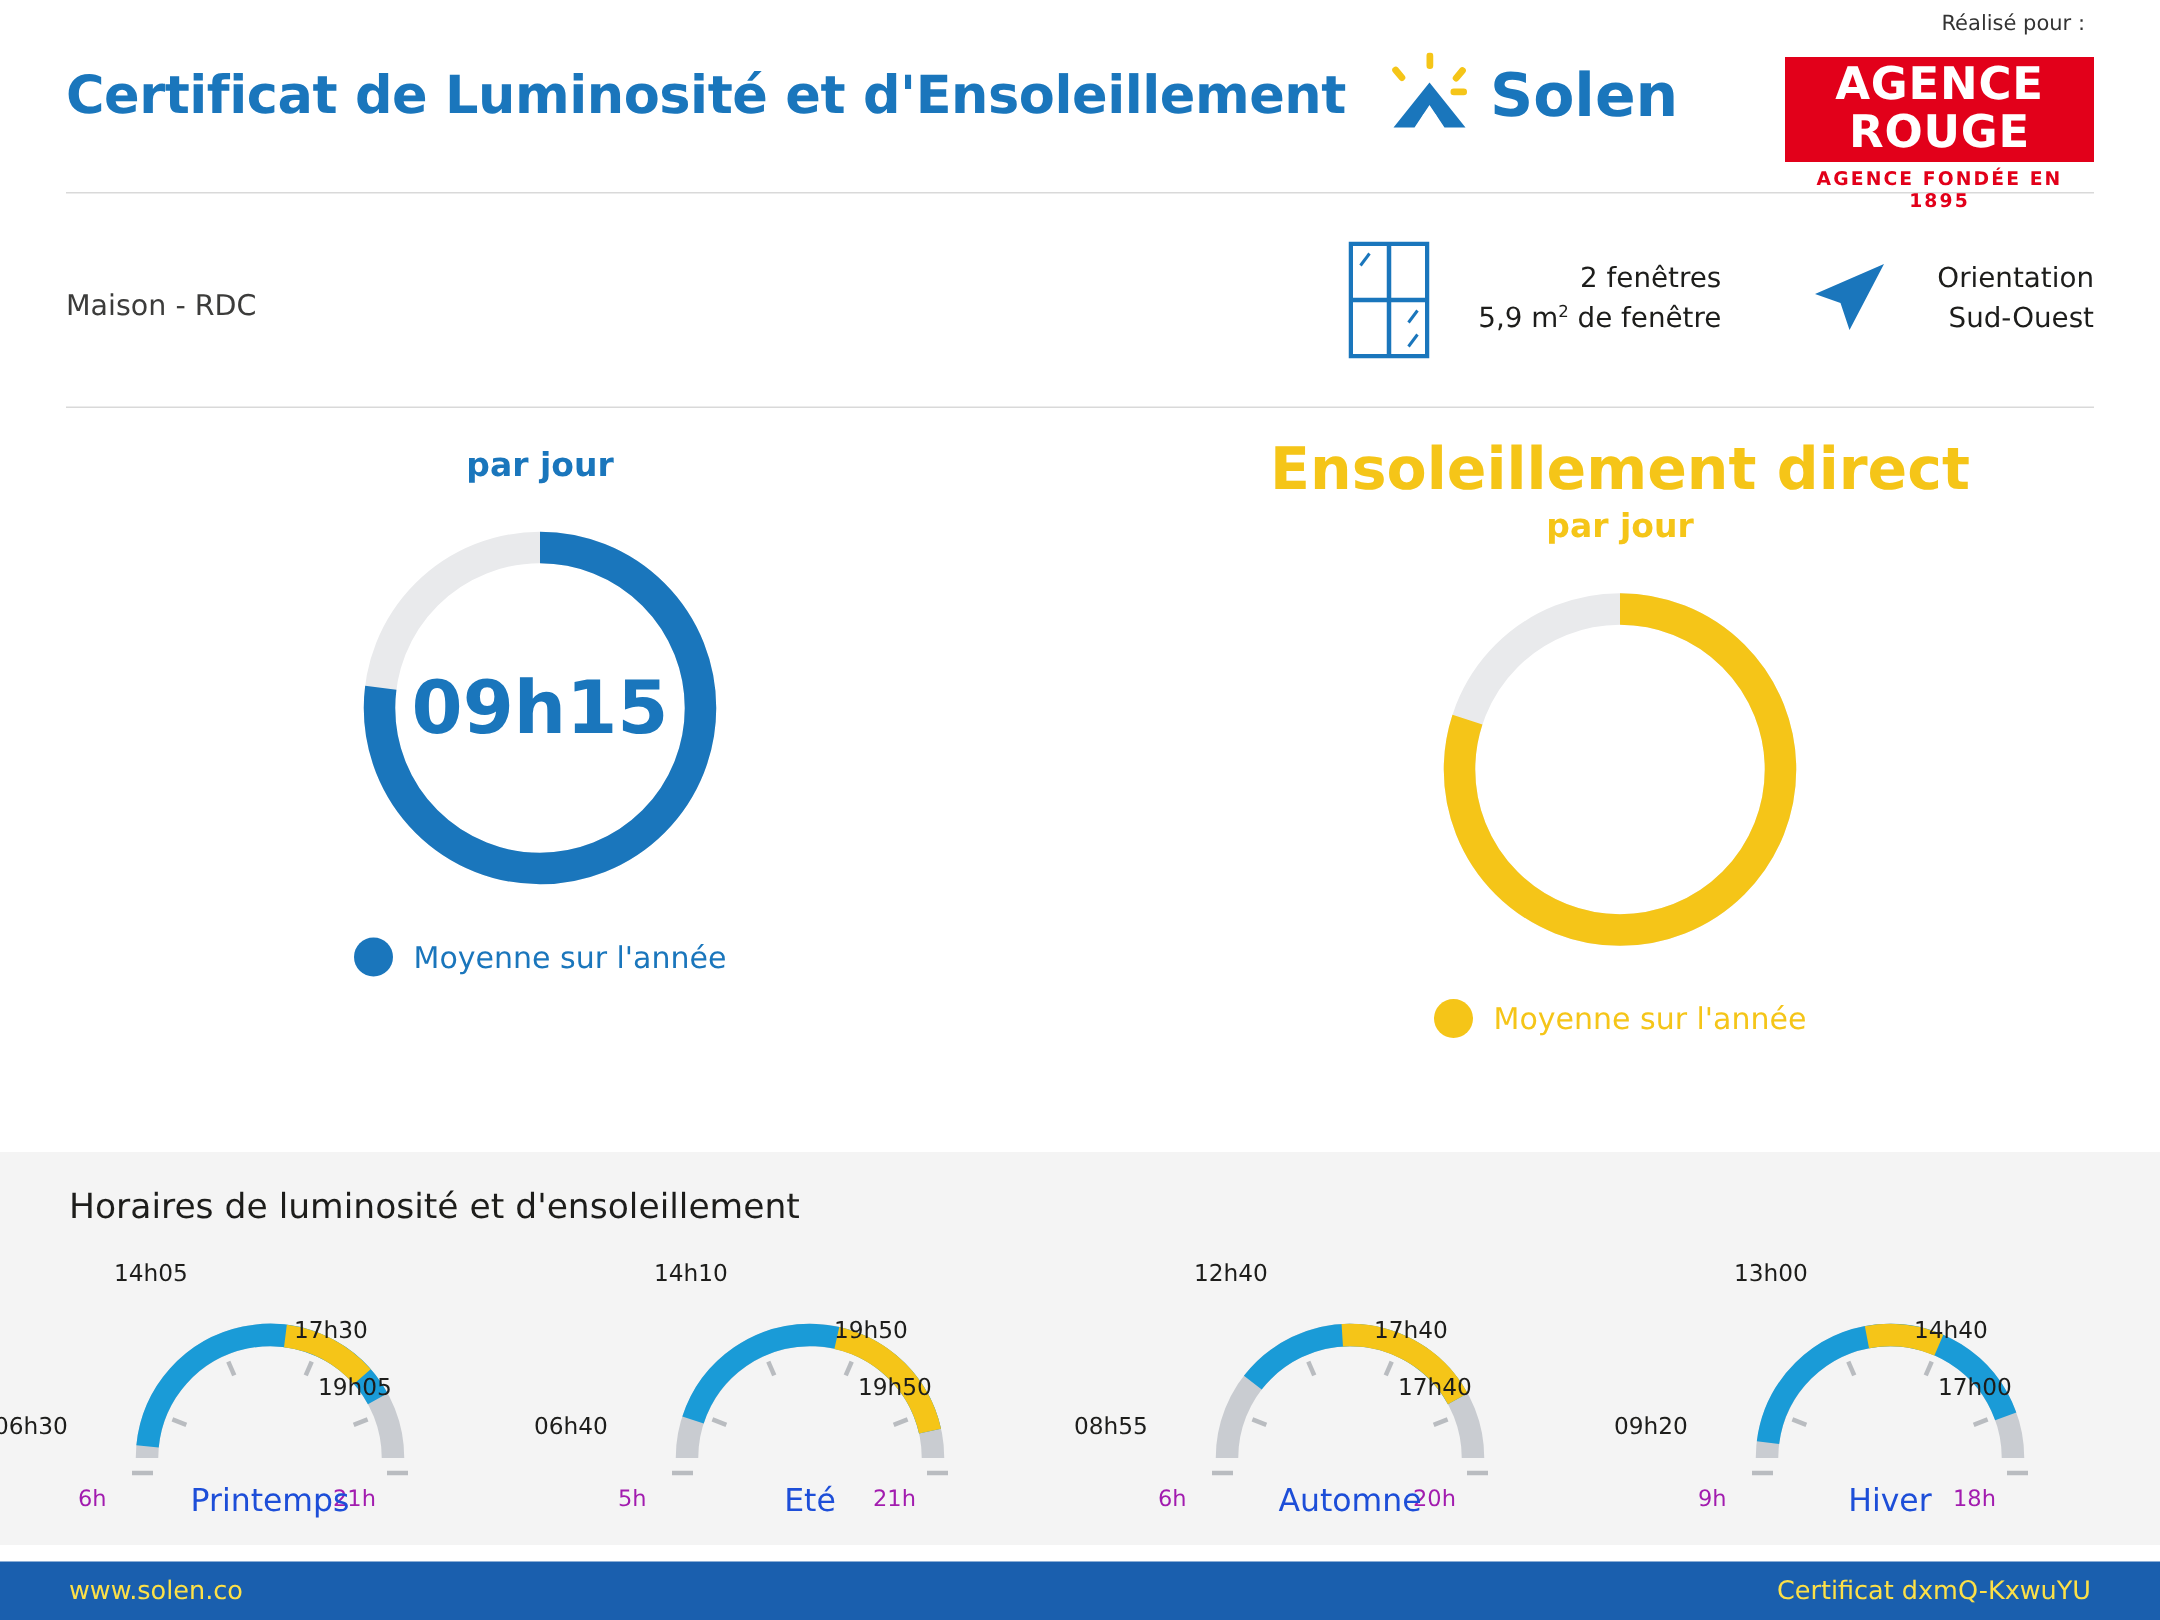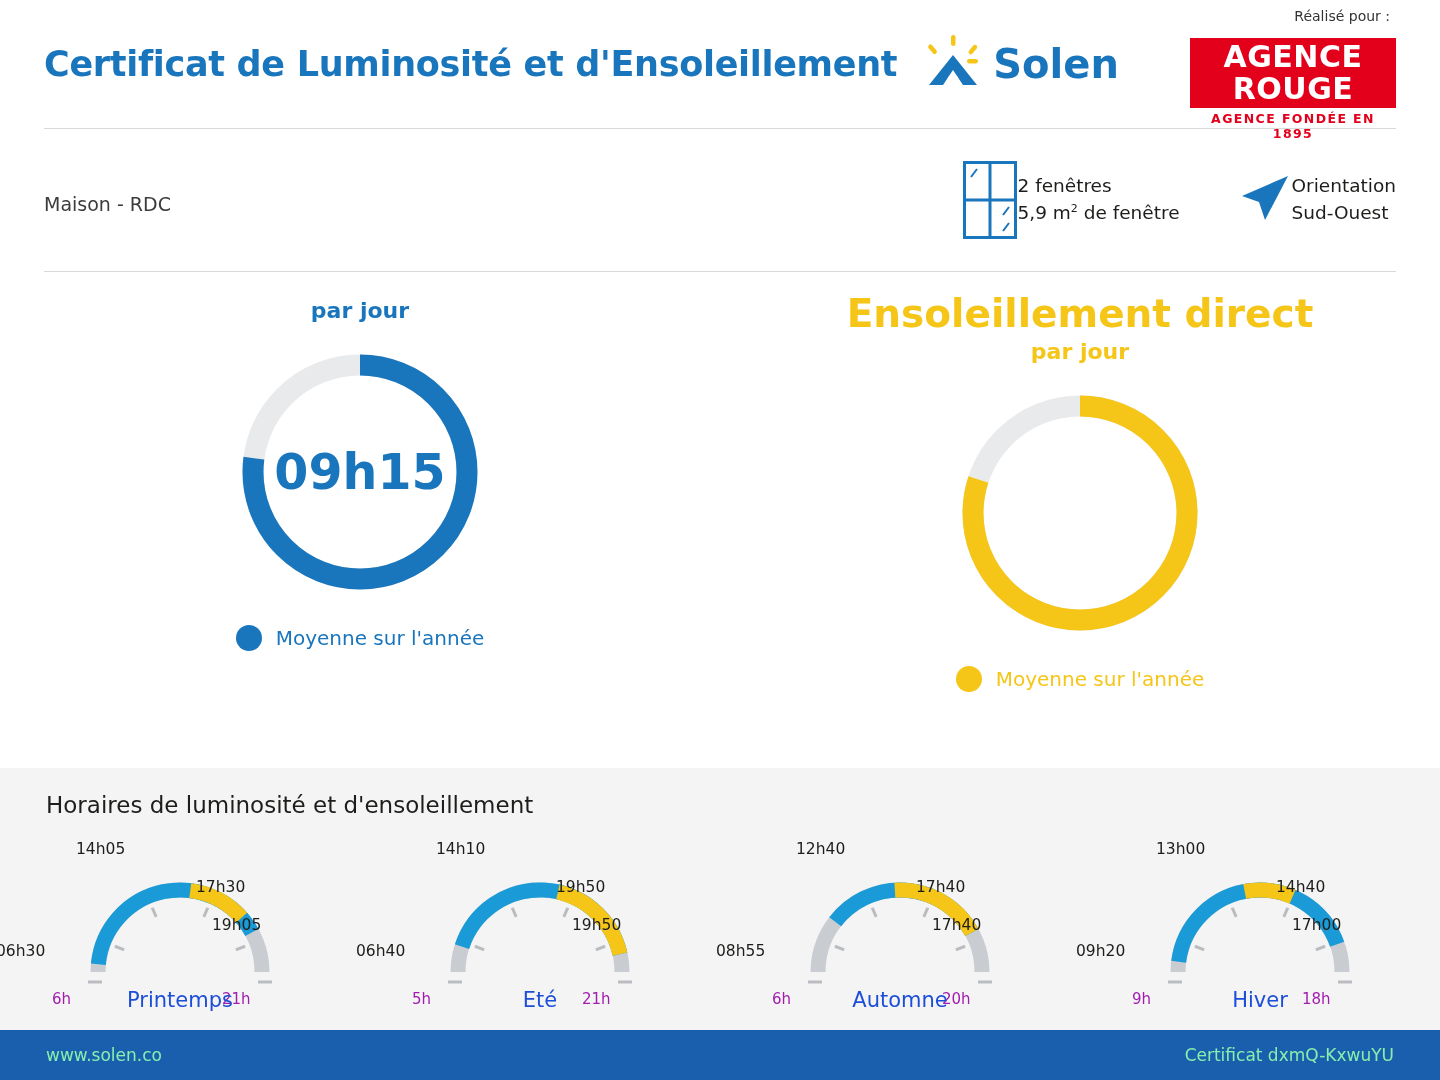--- a/index.html
+++ b/index.html
@@ -96,21 +96,21 @@
     margin-top: 8px;
   }
   .room-meta {
     position: absolute;
     right: 44px; top: 0;
     height: 142px;
     display: flex;
     align-items: center;
     gap: 52px;
   }
-  .meta-item { display: flex; align-items: center; gap: 0; }
+  .meta-item { display: flex; align-items: center; gap: 32px; text-align: right; }
   .meta-text { font-size: 18.5px; color: #1d1d1b; line-height: 1.45; }
   .meta-text sup { font-size: 11px; vertical-align: super; }
   .window-icon { width: 54px; height: 78px; }
   .compass-icon { width: 60px; height: 56px; }
 
   
   .gauges {
     display: flex;
     height: 480px;
   }
@@ -202,23 +202,23 @@
     position: absolute;
     font-size: 15.5px;
     color: #1d1d1b;
     white-space: nowrap;
   }
 
   
   .footer {
     position: absolute;
     left: 0; right: 0; bottom: 0;
-    height: 50px;
+    height: 39px;
     background: #1A5FAE;
-    color: #86efac;
+    color: #fde047;
     display: flex;
     align-items: center;
     justify-content: space-between;
     padding: 0 46px;
     font-size: 17px;
   }
 </style>
 </head>
 <body>
 

